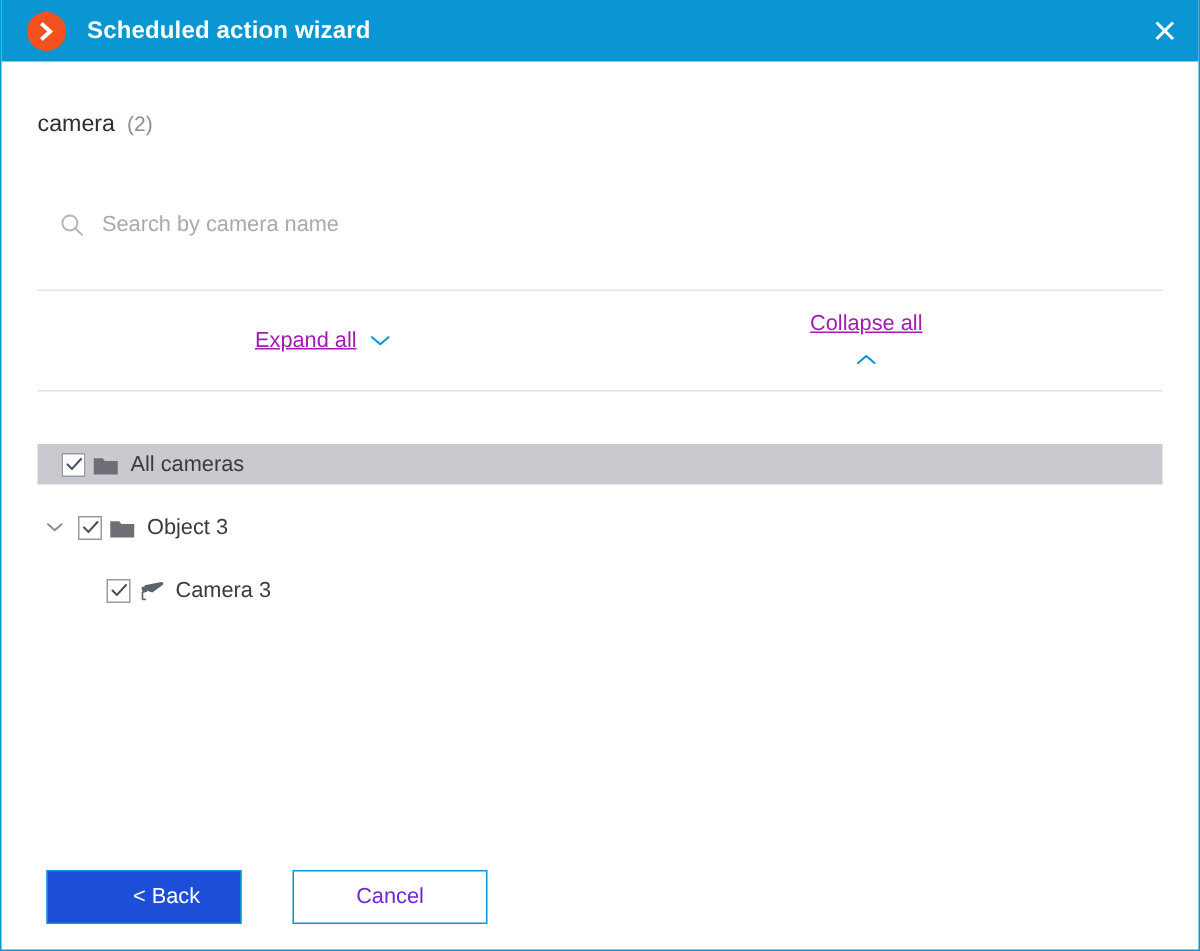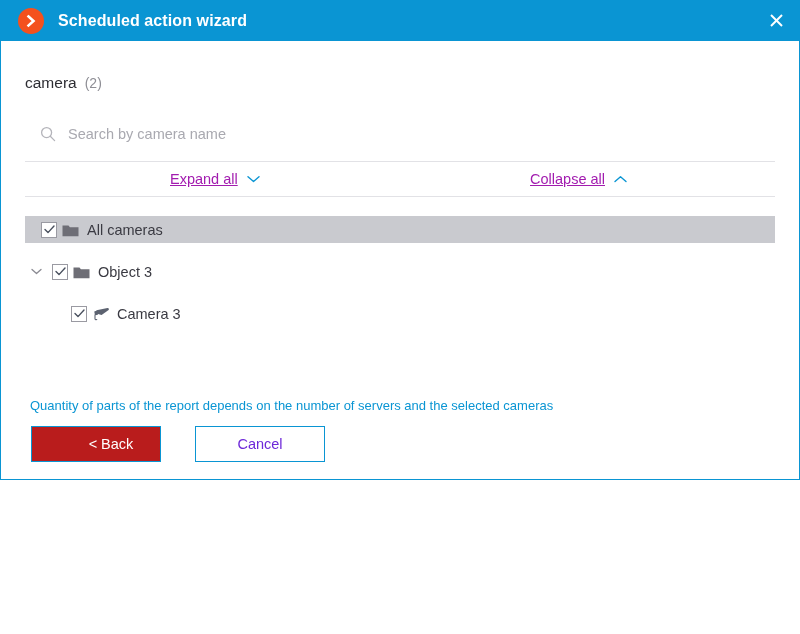--- a/index.html
+++ b/index.html
@@ -10,21 +10,21 @@
     width: 800px;
     height: 634px;
     overflow: hidden;
     font-family: "Liberation Sans", sans-serif;
     background: #ffffff;
   }
 
   .window {
     position: relative;
     width: 800px;
-    height: 480px;
+    height: 634px;
     box-sizing: border-box;
     background: #ffffff;
     border: 1px solid #0a95d3;
     border-top: none;
     display: flex;
     flex-direction: column;
   }
 
   
   .titlebar {
@@ -70,20 +70,21 @@
   .close-btn svg { display: block; }
 
   
   .content {
     flex: 1 1 auto;
     position: relative;
     padding: 0 24px;
     box-sizing: border-box;
     display: flex;
     flex-direction: column;
+    gap: 16px;
   }
 
   .section-title {
     margin-top: 33px;
     font-size: 15.5px;
     color: #2d2d33;
     display: flex;
     align-items: baseline;
     gap: 8px;
     height: 20px;
@@ -134,21 +135,21 @@
     position: absolute;
     display: flex;
     align-items: center;
     gap: 9px;
     cursor: pointer;
     font-size: 14.5px;
     color: #a21caf;
   }
   .toggle-link .lbl { text-decoration: underline; }
   .toggle-link.expand { left: 145px; }
-  .toggle-link.collapse { right: 148px; }
+  .toggle-link.collapse { right: 160px; flex-direction: column; }
   .chev { width: 13px; height: 8px; flex: 0 0 13px; display:block; }
 
   
   .tree {
     flex: 1 1 auto;
     padding-top: 4px;
     overflow: hidden;
   }
   .tree-row {
     height: 27px;
@@ -226,21 +227,21 @@
     box-sizing: border-box;
     font-family: "Liberation Sans", sans-serif;
     font-size: 14.5px;
     border: 1px solid #0a95d3;
     cursor: pointer;
     display: flex;
     align-items: center;
     justify-content: center;
   }
   .btn.primary {
-    background: #b91c1c;
+    background: #1d4ed8;
     color: #ffffff;
     padding-left: 30px;
   }
   .btn.secondary {
     background: #ffffff;
     color: #6d28d9;
   }
 </style>
 </head>
 <body>
@@ -345,21 +346,20 @@
             <line x1="3.0" y1="7.6" x2="3.0" y2="12.6" stroke="#5c6270" stroke-width="1.1"></line>
             <line x1="3.0" y1="12.6" x2="5.2" y2="12.6" stroke="#5c6270" stroke-width="1.1"></line>
           </svg>
         </div>
         <div class="node-label">Camera 3</div>
       </div>
 
     </div>
 
     <div class="footer">
-      <div class="hint">Quantity of parts of the report depends on the number of servers and the selected cameras</div>
       <div class="buttons">
         <div class="btn primary">&lt; Back</div>
         <div class="btn secondary">Cancel</div>
       </div>
     </div>
 
   </div>
 </div>
 
 </body></html>

